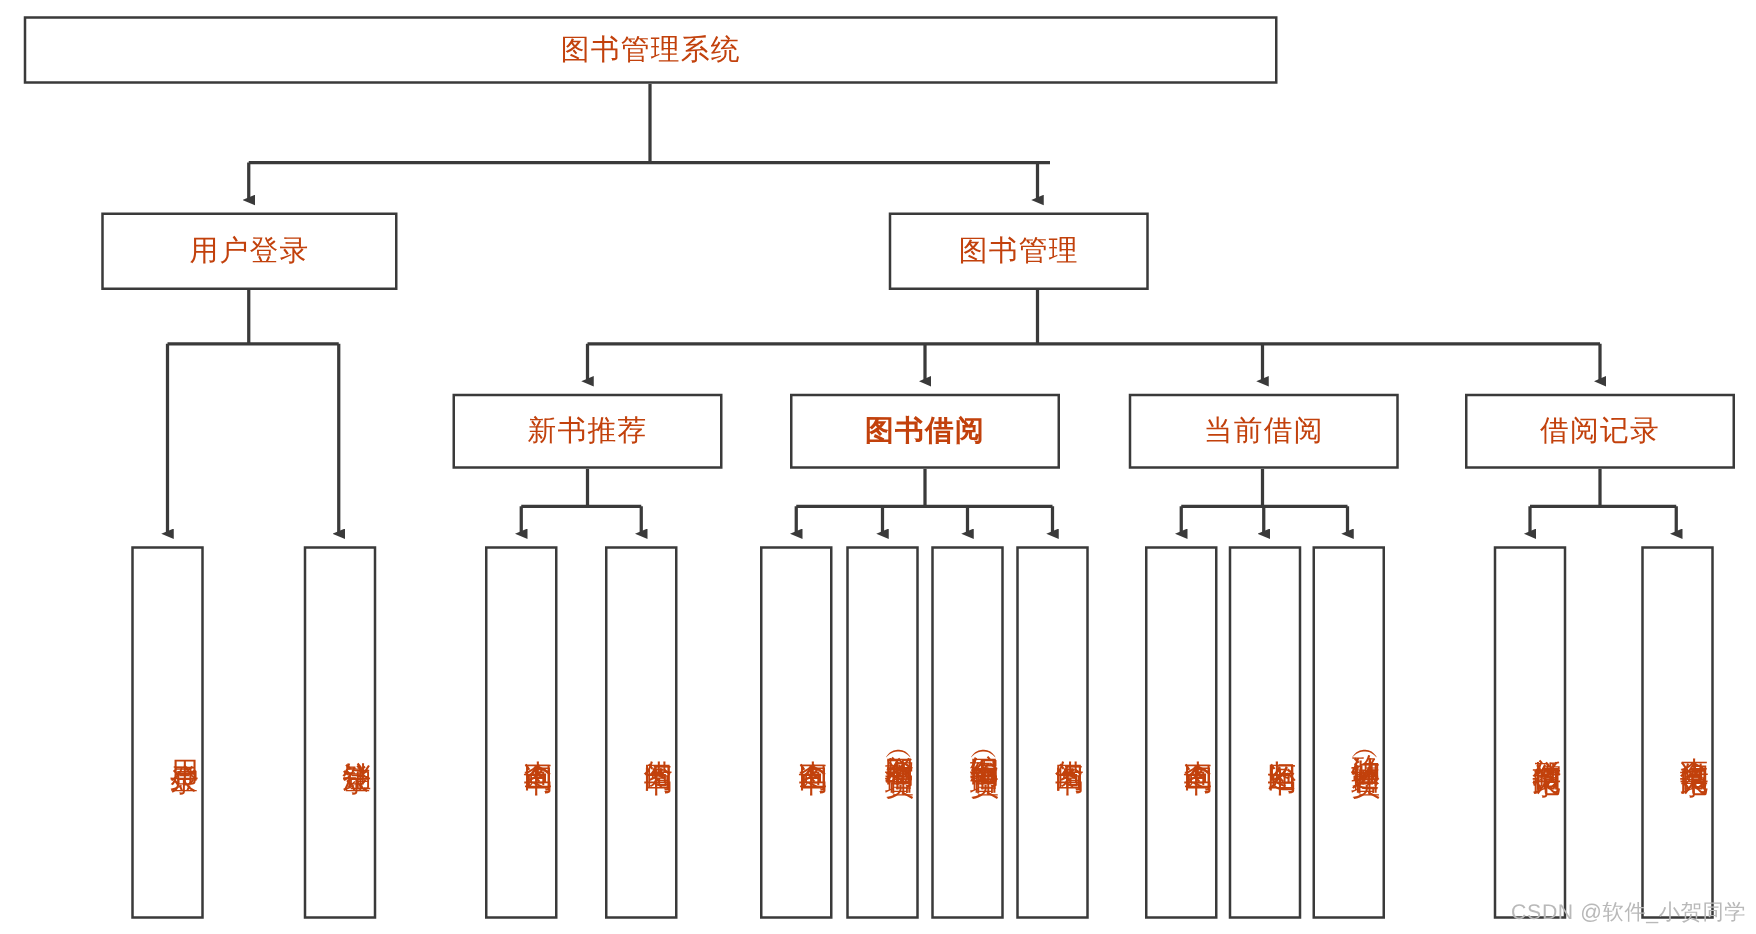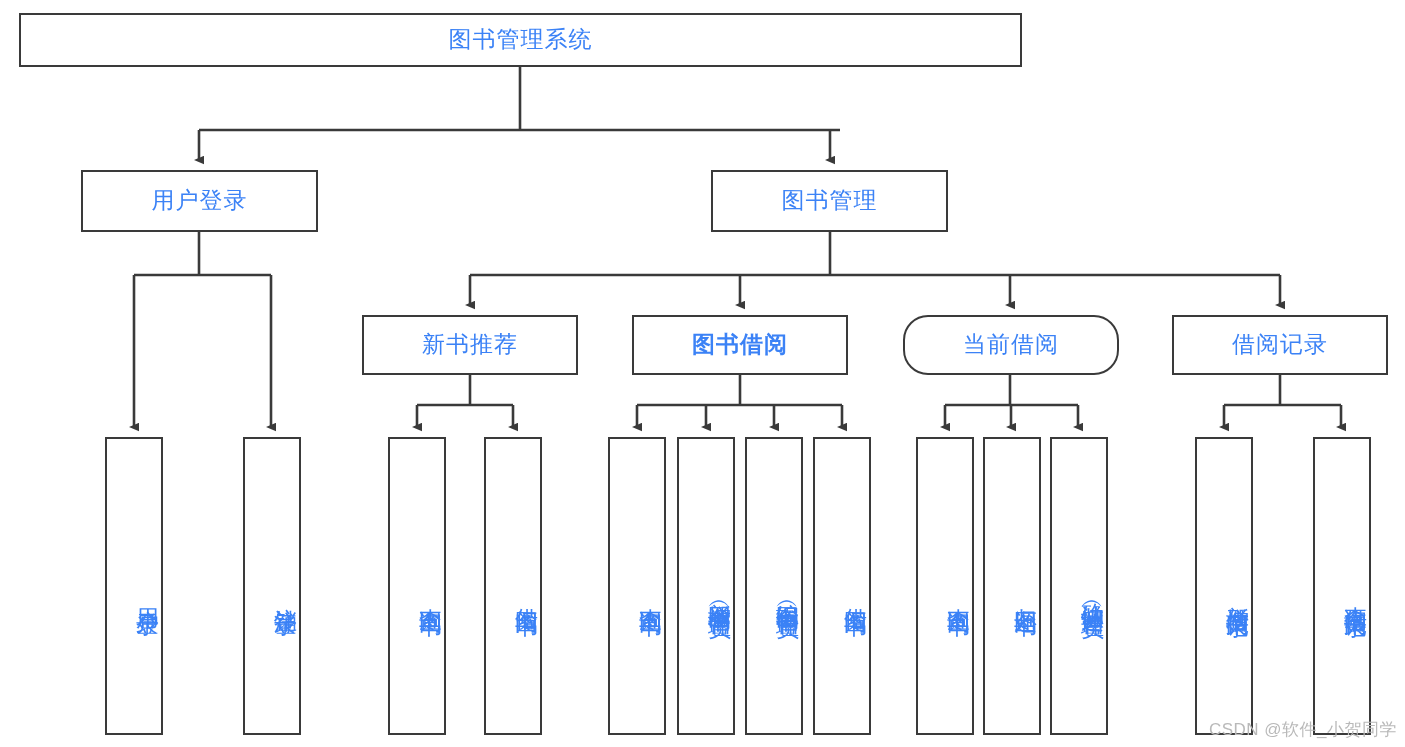--- a/index.html
+++ b/index.html
@@ -26,21 +26,21 @@
     pointer-events: none;
   }
   .node {
     position: absolute;
     box-sizing: border-box;
     border: 2px solid #3a3a3a;
     background: #ffffff;
     display: flex;
     align-items: center;
     justify-content: center;
-    color: #3b82f6;
+    color: #c2410c;
   }
   .node-h {
     font-size: 23px;
     letter-spacing: 1px;
     line-height: 1.2;
   }
   .node-v {
     writing-mode: vertical-rl;
     text-orientation: upright;
     font-size: 23px;
@@ -121,31 +121,31 @@
     </g>
   </svg>
 
   <div class="node node-h" style="left:19px; top:13px; width:1003px; height:54px;">
     <span>图书管理系统</span>
   </div>
 
   <div class="node node-h" style="left:81px; top:170px; width:237px; height:62px;">
     <span>用户登录</span>
   </div>
-  <div class="node node-h" style="left:711px; top:170px; width:237px; height:62px;text-align:center;">
+  <div class="node node-h" style="left:711px; top:170px; width:208px; height:62px;text-align:center;">
     <span>图书管理</span>
   </div>
 
   <div class="node node-h" style="left:362px; top:315px; width:216px; height:60px;">
     <span>新书推荐</span>
   </div>
   <div class="node node-h" style="left:632px; top:315px; width:216px; height:60px;font-weight:bold;">
     <span>图书借阅</span>
   </div>
-  <div class="node node-h" style="left:903px; top:315px; width:216px; height:60px;border-radius:25px;">
+  <div class="node node-h" style="left:903px; top:315px; width:216px; height:60px;">
     <span>当前借阅</span>
   </div>
   <div class="node node-h" style="left:1172px; top:315px; width:216px; height:60px;text-align:center;">
     <span>借阅记录</span>
   </div>
 
   <div class="node node-v" style="left:105px; top:437px; width:58px; height:298px;">
     <span class="vtext">用户登录</span>
   </div>
   <div class="node node-v" style="left:243px; top:437px; width:58px; height:298px;">

